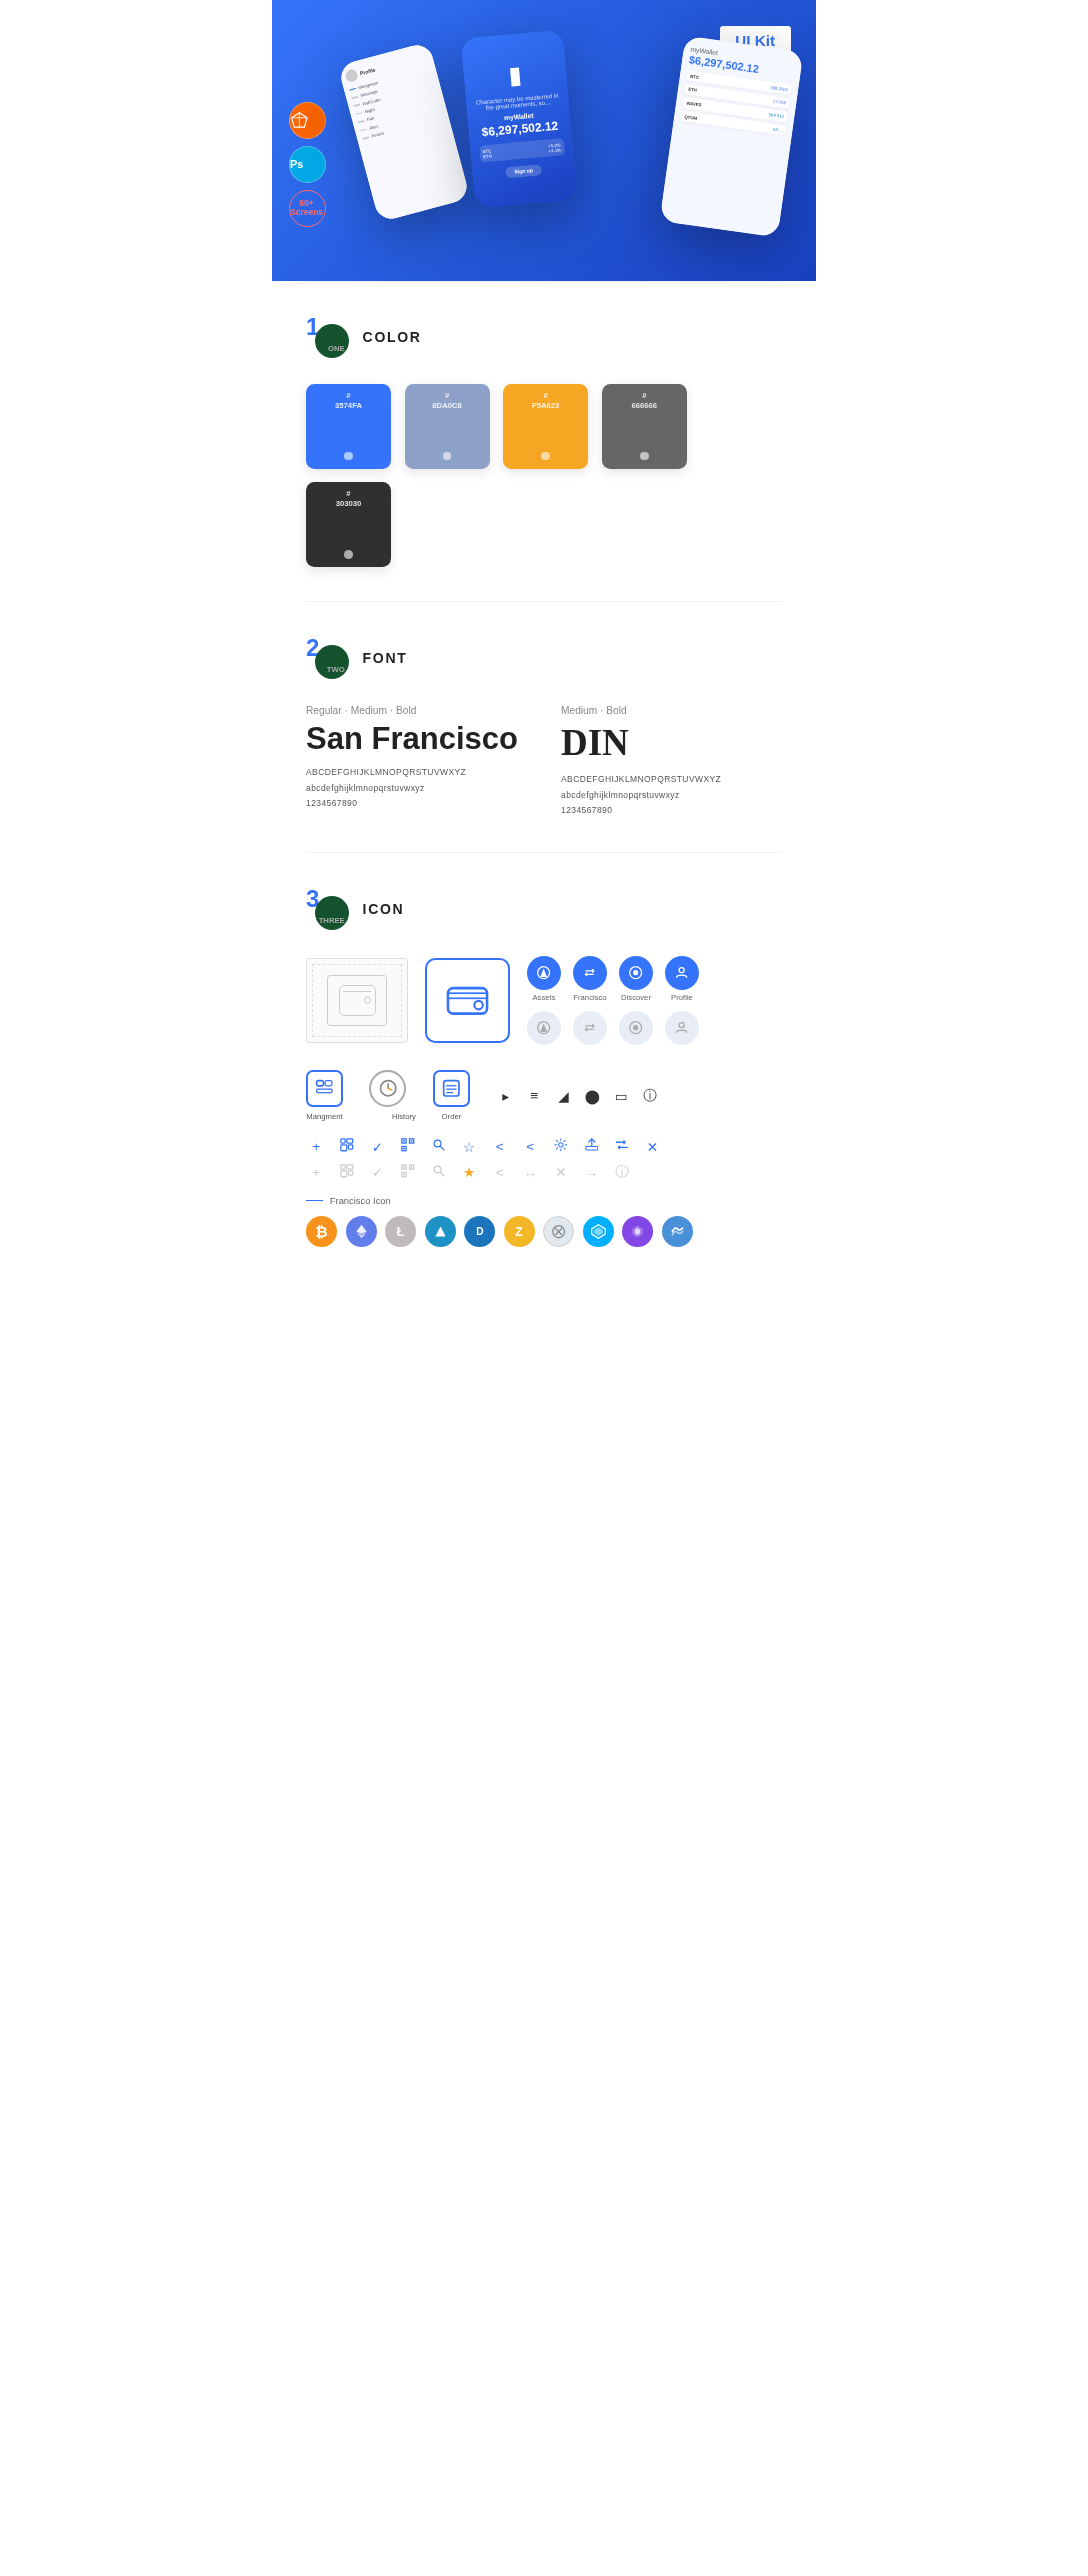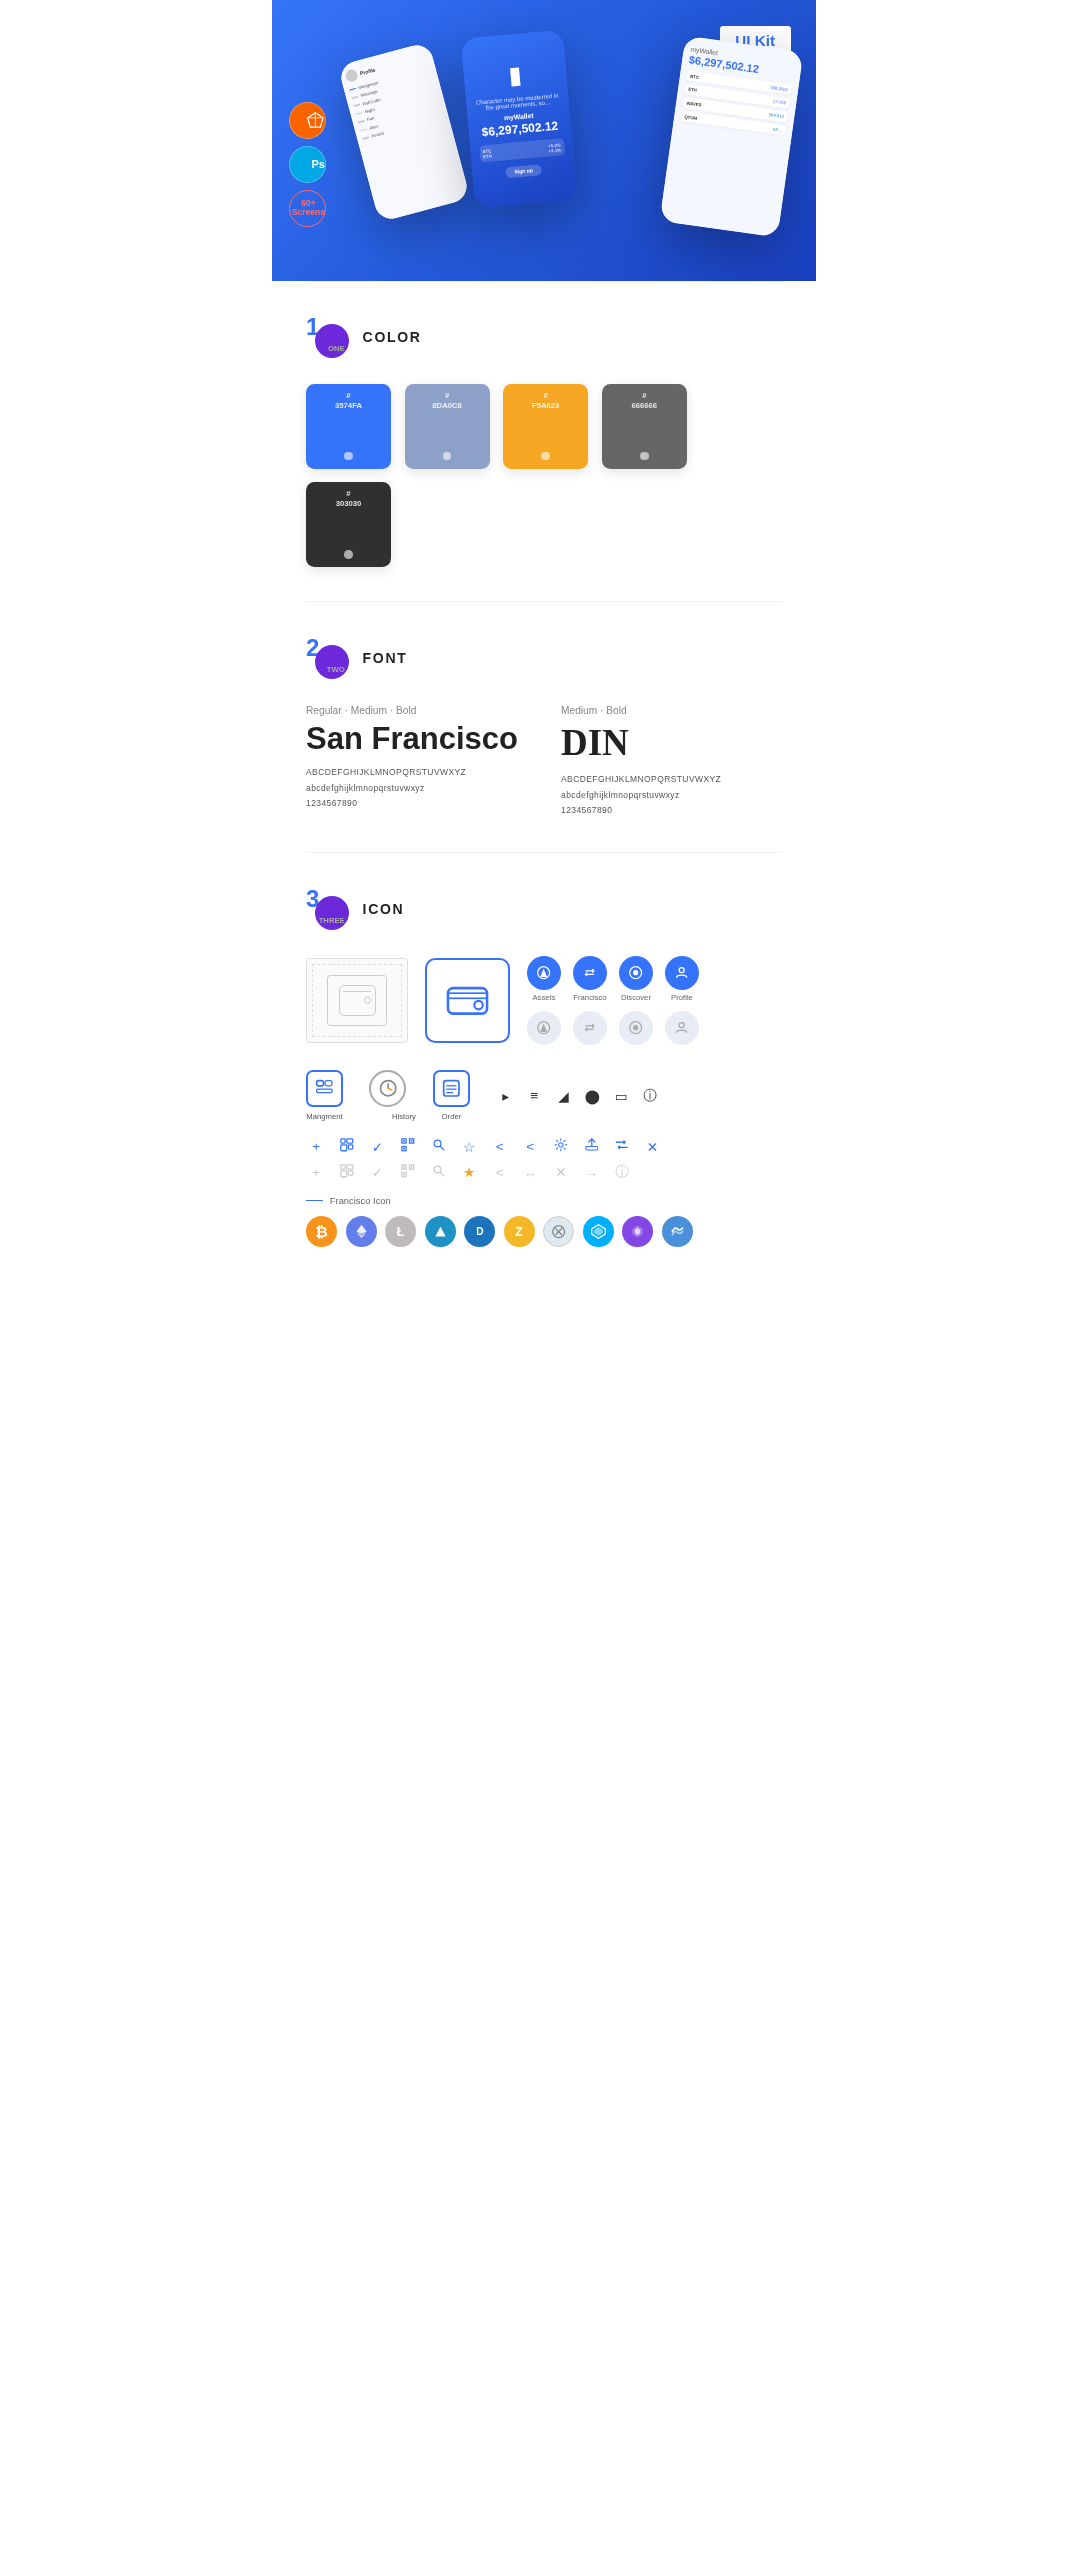--- a/index.html
+++ b/index.html
@@ -37,21 +37,21 @@
       display: flex;
       flex-direction: column;
       gap: 6.8px;
       position: absolute;
       left: 17px;
       top: 102px;
     }
     .badge-circle {
       width: 37px; height: 37px;
       border-radius: 50%;
-      display: flex; align-items: center; justify-content: flex-end;
+      display: flex; align-items: center; justify-content: flex-start;
       font-weight: 700; font-size: 9.4px; color: #fff;
       border: 1.7px solid rgba(255,255,255,0.3);
     }
     .badge-sketch { background: #FA6400; }
     .badge-ps { background: #00A9E5; }
     .badge-screens {
       background: transparent;
       border: 1.7px solid #ff6b6b;
       color: #ff6b6b;
       font-size: 8.5px;
@@ -94,21 +94,21 @@
       gap: 13.6px;
       margin-bottom: 25.5px;
     }
     .section-number-wrap {
       position: relative;
       width: 43px; height: 43px;
     }
     .section-number-bg {
       width: 34px; height: 34px;
       border-radius: 50%;
-      background: #6d28d9;
+      background: #14532d;
       position: absolute;
       bottom: 0; right: 0;
     }
     .section-number-main {
       font-size: 24px;
       font-weight: 700;
       color: #3574FA;
       position: absolute;
       top: 0; left: 0;
       line-height: 1;

